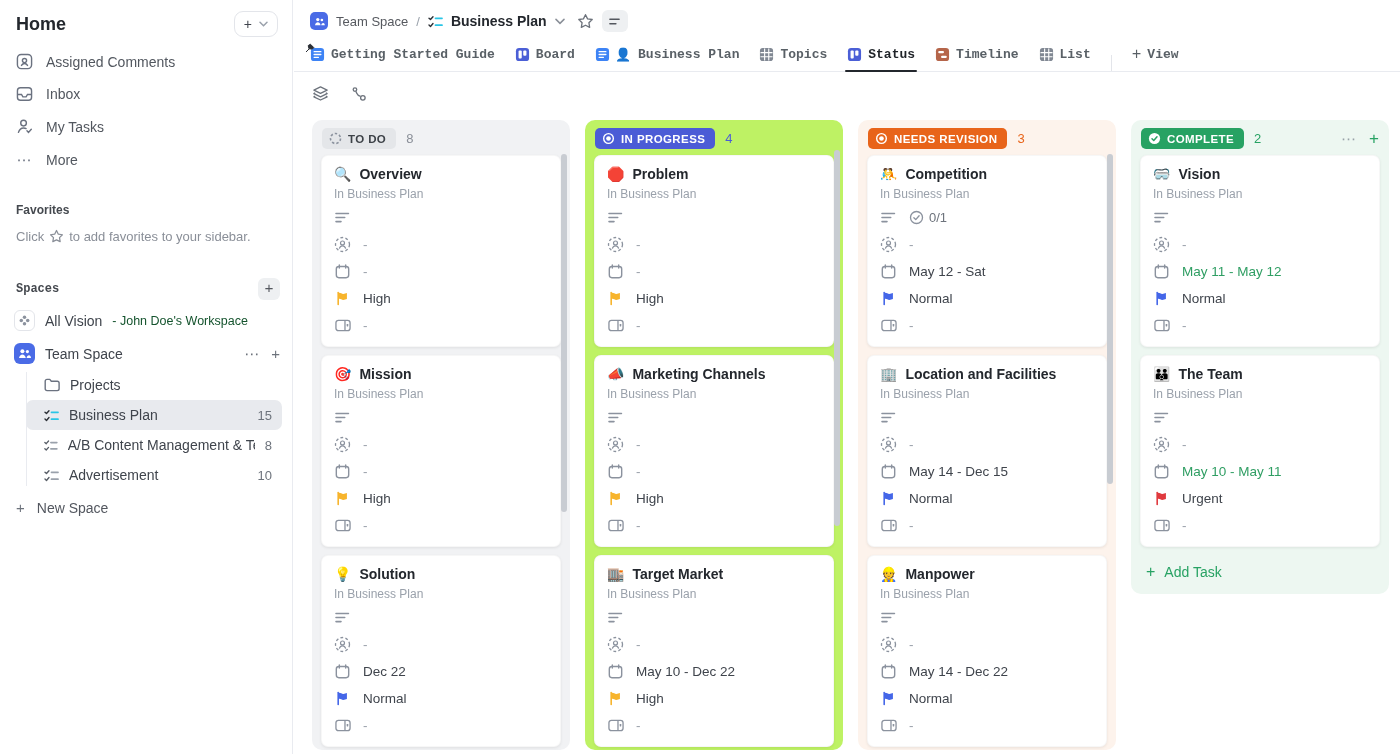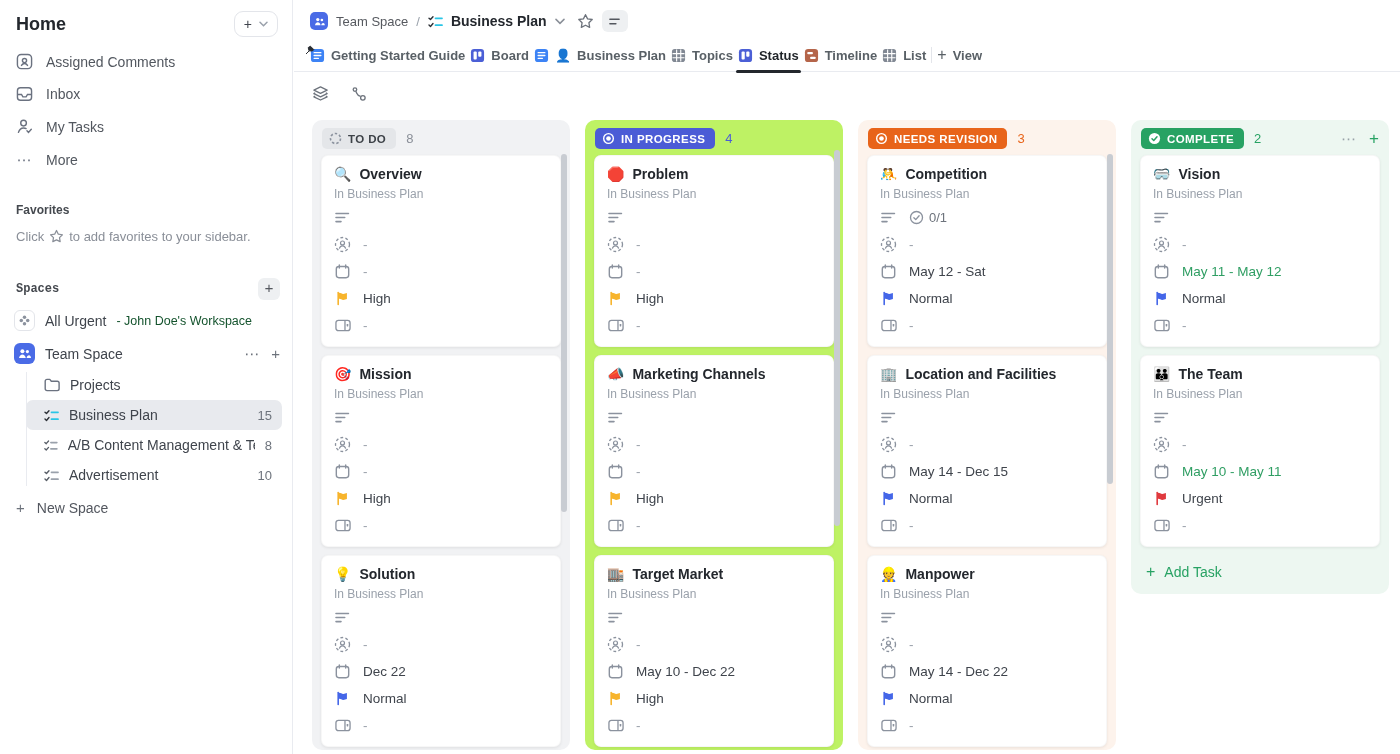--- a/index.html
+++ b/index.html
@@ -32,21 +32,21 @@
   .new-space { display:flex; align-items:center; gap:12px; padding:9px 16px; font-size:14px; color:#53575f; cursor:pointer; }
   .plus-glyph { font-size:15px; color:#6d737c; }
 
   
   .main { position:absolute; left:294px; top:0; width:1106px; height:754px; }
   .crumbs { display:flex; align-items:center; gap:8px; padding:10px 16px 7px; font-size:13px; color:#56595f; }
   .crumb-page { font-size:14px; font-weight:700; color:#23272d; }
   .mini-avatar { width:18px; height:18px; border-radius:5px; background:#4a6be6; display:flex; align-items:center; justify-content:center; }
   .icon-chip { width:26px; height:22px; border-radius:6px; background:#eef0f2; display:flex; align-items:center; justify-content:center; cursor:pointer; }
   .crumb-sep { color:#9aa1ab; }
-  .tabs { display:flex; align-items:center; gap:5px; padding:0 16px; height:33px; border-bottom:1px solid #e9ebf0; }
+  .tabs { display:flex; align-items:flex-end; gap:20px; padding:0 16px; height:33px; border-bottom:1px solid #e9ebf0;font-family:Liberation Mono, monospace; }
   .tab { position:relative; display:flex; align-items:center; gap:6px; height:33px; font-size:13px; font-weight:600; color:#596066; cursor:pointer; white-space:nowrap; }
   .tab.active { color:#1f2328; font-weight:700; }
   .tab.active::after { content:''; position:absolute; left:-2px; right:-2px; bottom:-1px; height:2.5px; background:#23272d; border-radius:2px; }
   .tab-divider { width:1px; height:16px; background:#e3e5ea; }
   .pin-wrap { position:relative; display:flex; }
   .pin-overlay { position:absolute; left:-5px; top:-5px; }
   .toolbar { display:flex; align-items:center; gap:22px; padding:13px 18px 6px; }
   .toolbar .tb { cursor:pointer; display:flex; }
 
   
@@ -138,21 +138,21 @@
 
     <div class="space-row">
       <span class="avatar-box plain">
         <svg width="11" height="11" viewBox="0 0 12 12" fill="#8b929e">
             <circle cx="6" cy="2.5" r="1.9"></circle>
             <circle cx="6" cy="9.5" r="1.9"></circle>
             <circle cx="2.5" cy="6" r="1.9"></circle>
             <circle cx="9.5" cy="6" r="1.9"></circle>
           </svg>
       </span>
-      <span>All Urgent</span>
+      <span>All Vision</span>
       <span class="space-suffix">- John Doe's Workspace</span>
     </div>
 
     <div class="space-row">
       <span class="avatar-box blue">
         <svg width="13" height="11" viewBox="0 0 13 11" fill="#fff">
             <circle cx="4.4" cy="3.2" r="2"></circle>
             <path d="M1 10c.5-2.3 1.8-3.5 3.4-3.5S7.3 7.7 7.8 10Z"></path>
             <circle cx="9.4" cy="3.6" r="1.6"></circle>
             <path d="M8.6 10c.3-1.8 1.2-2.8 2.4-2.8 1.1 0 1.8.9 2 2.8Z"></path>

